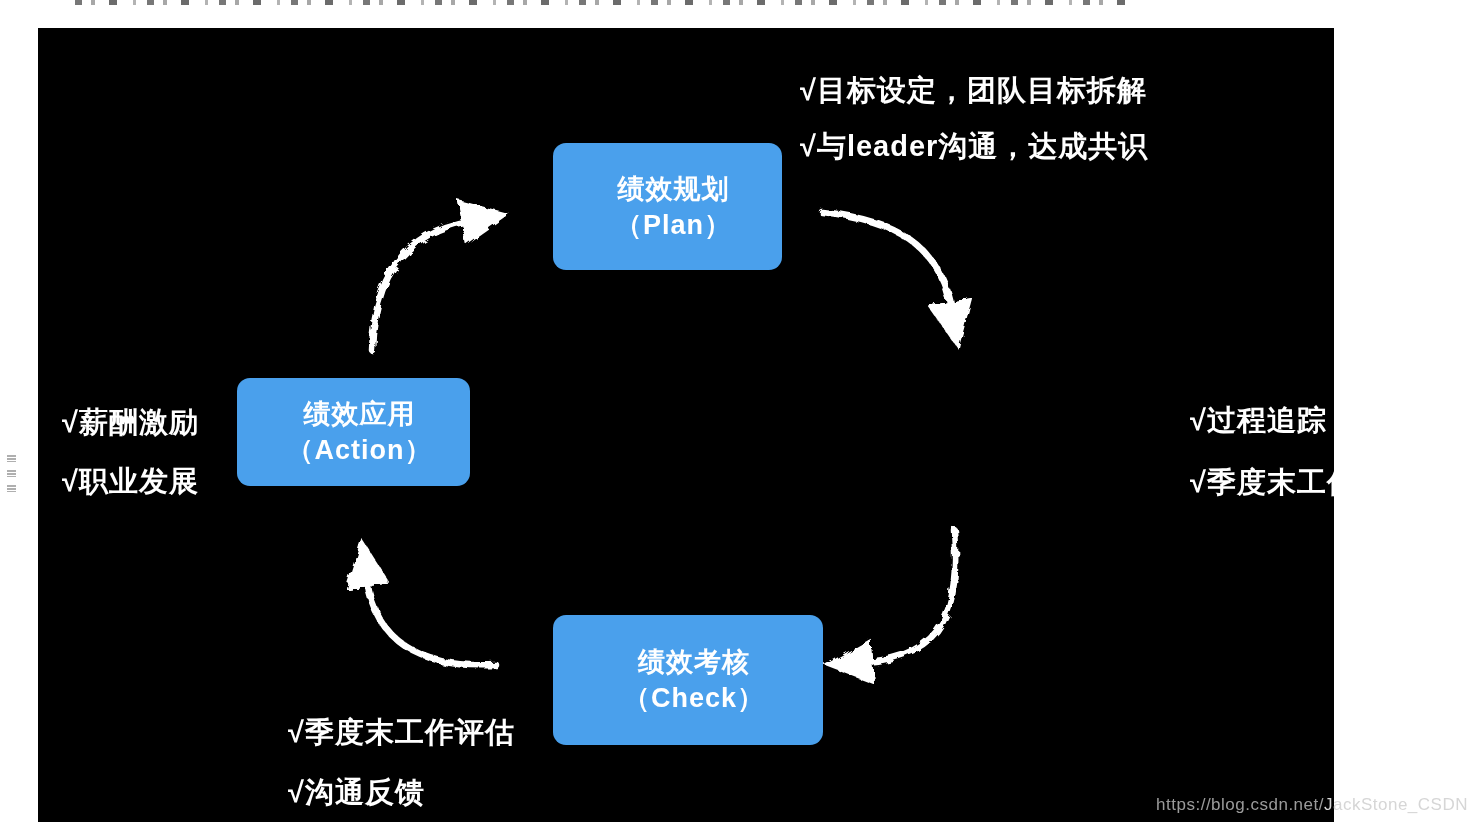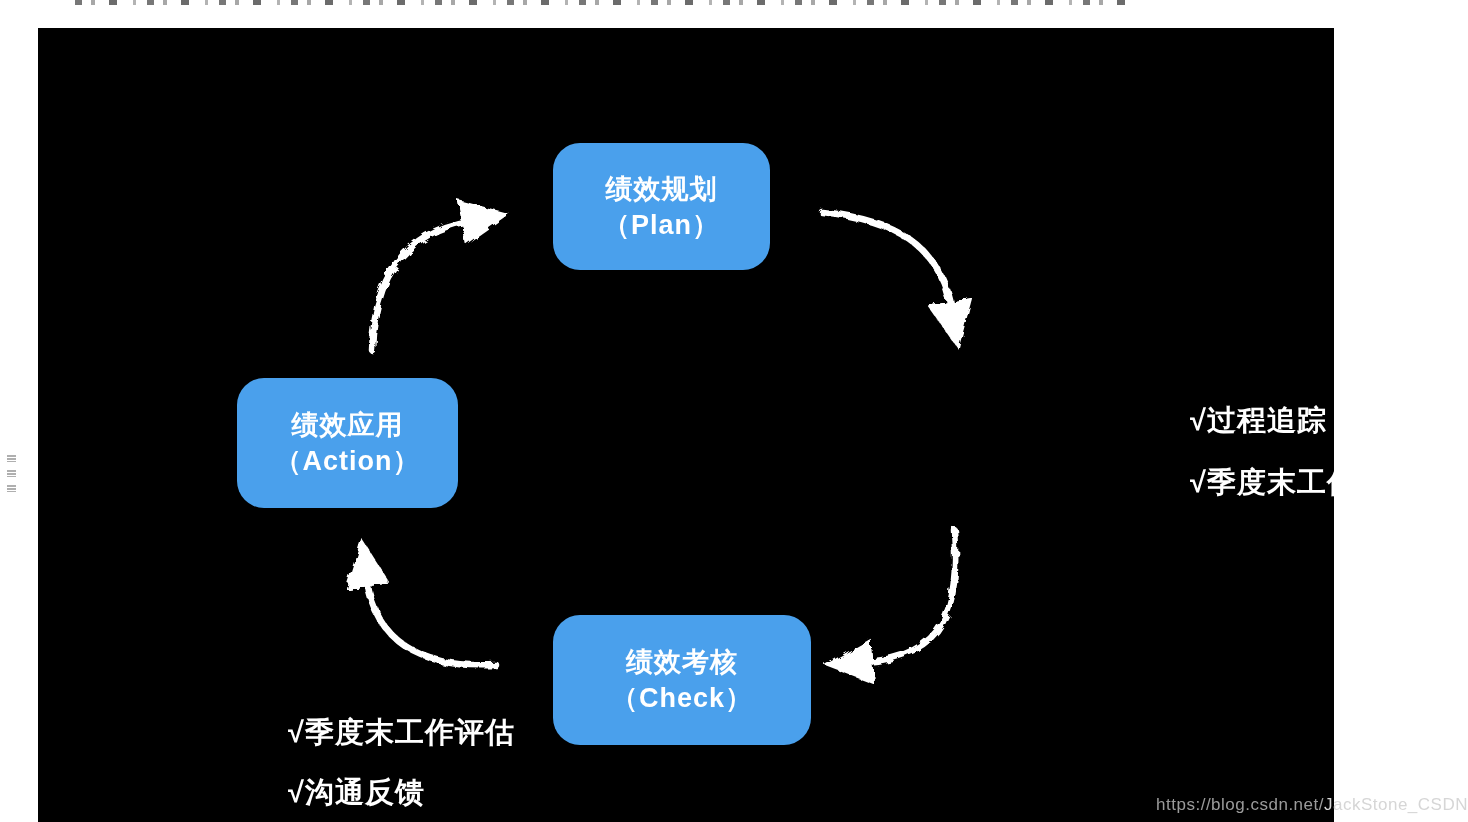--- a/index.html
+++ b/index.html
@@ -25,29 +25,30 @@
   }
   .mm1{top:455px}.mm2{top:470px}.mm3{top:485px}
 
   .canvas{
     position:absolute;left:38px;top:28px;width:1296px;height:794px;
     background:#000000;
   }
   .arrows{position:absolute;left:0;top:0;width:1296px;height:794px;}
 
   .node{
-    position:absolute;background:#4aa0ec;border-radius:27px;color:#fff;
+    position:absolute;background:#4aa0ec;border-radius:13px;color:#fff;
     display:flex;flex-direction:column;align-items:center;justify-content:center;
     font-weight:bold;font-size:27px;line-height:36px;text-align:center;
     letter-spacing:1px;
+    padding-left:12px;
   }
   .node-plan  {left:515px;top:115px;width:217px;height:127px;}
   .node-do    {left:852px;top:350px;width:220px;height:130px;}
   .node-check {left:515px;top:587px;width:258px;height:130px;}
-  .node-action{left:199px;top:350px;width:221px;height:130px;}
+  .node-action{left:199px;top:350px;width:221px;height:108px;}
 
   .ann{
     position:absolute;color:#ffffff;font-weight:bold;font-size:29px;
     white-space:nowrap;letter-spacing:1px;
   }
   .ann div{height:57px;line-height:40px;}
   .ann-plan  {left:762px;top:42px;}
   .ann-plan div{height:56px;}
   .ann-do    {left:1152px;top:372px;}
   .ann-do div{height:62px;}
@@ -97,23 +98,31 @@
   </div>
   <div class="node node-check">
     <div>绩效考核</div>
     <div>（Check）</div>
   </div>
   <div class="node node-action">
     <div>绩效应用</div>
     <div>（Action）</div>
   </div>
 
+  <div class="ann ann-plan">
+    <div>√目标设定，团队目标拆解</div>
+    <div>√与leader沟通，达成共识</div>
+  </div>
   <div class="ann ann-do">
     <div>√过程追踪</div>
     <div>√季度末工作评估</div>
+  </div>
+  <div class="ann ann-action">
+    <div>√薪酬激励</div>
+    <div>√职业发展</div>
   </div>
   <div class="ann ann-check">
     <div>√季度末工作评估</div>
     <div>√沟通反馈</div>
   </div>
 
 </div>
 
 <div class="watermark">
   <span class="wm-prefix">https://blog.csdn.net/</span><span class="wm-suffix">JackStone_CSDN</span>

